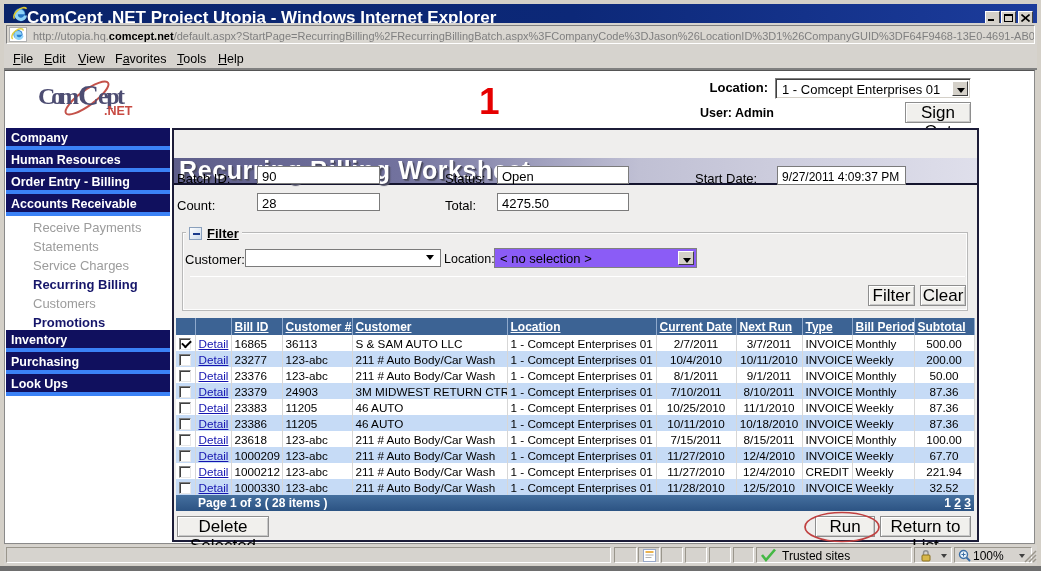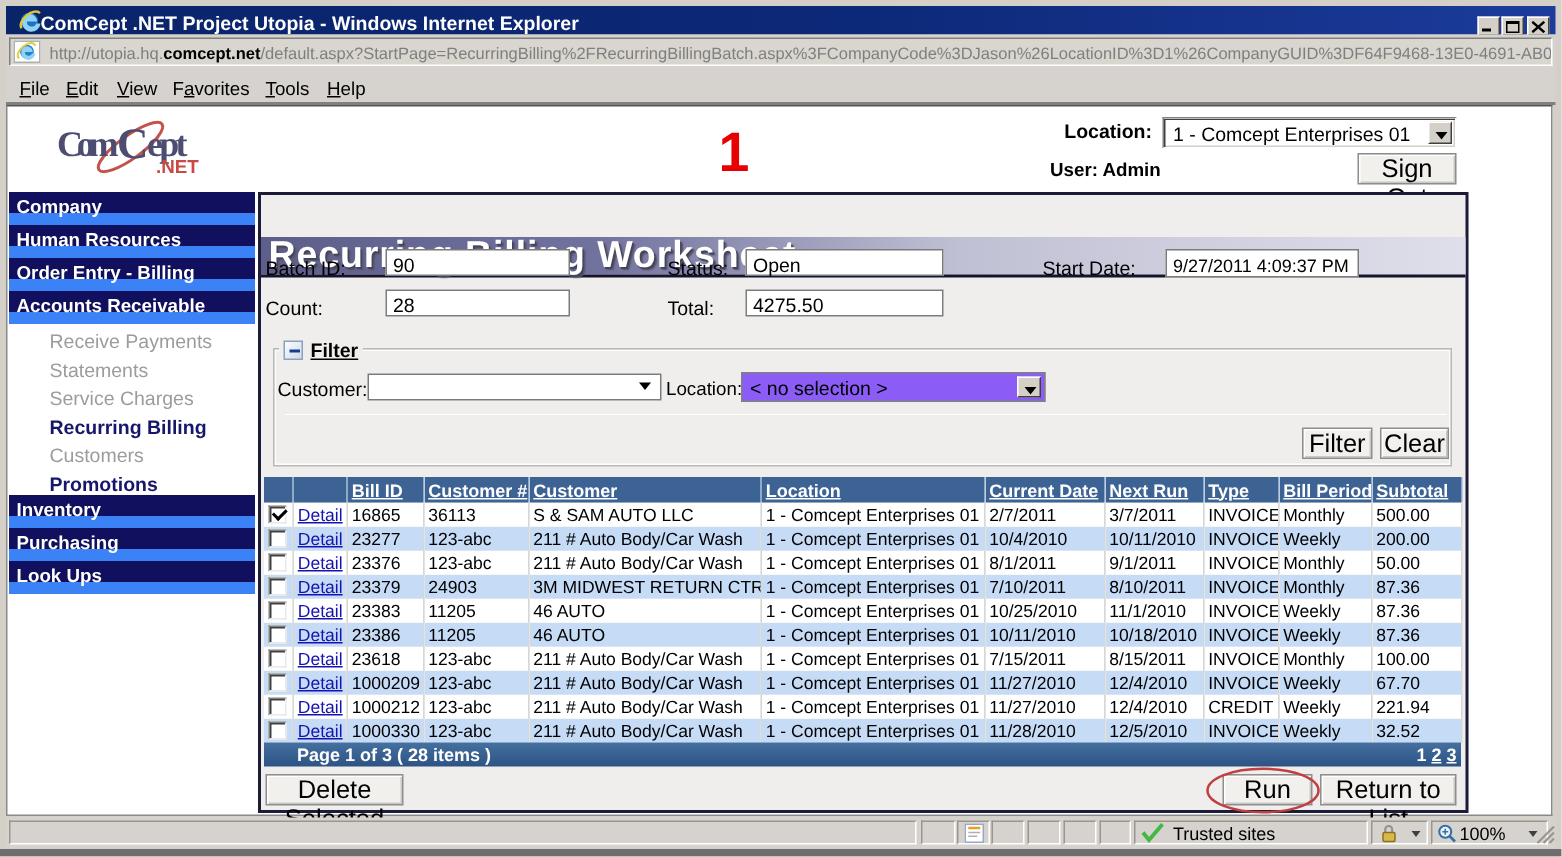--- a/index.html
+++ b/index.html
@@ -4,21 +4,21 @@
 <style>
 * { margin:0; padding:0; box-sizing:border-box; }
 html,body { width:1041px; height:571px; overflow:hidden; }
 body { position:relative; background:#d4d0c8; font-family:"Liberation Sans", sans-serif; }
 .abs { position:absolute; }
 
 
 #titlebar { left:4px; top:4px; width:1033px; height:19px;
   background:linear-gradient(90deg,#0a246a 0%,#0c2878 55%,#1c3c9c 100%);
   color:#fff; }
-#titletext { left:23px; top:4px; font-size:13px; font-weight:bold; color:#fff; letter-spacing:0; }
+#titletext { left:23px; top:4px; font-size:17px; font-weight:bold; color:#fff; letter-spacing:0; }
 .tbtn { top:7px; width:15px; height:13px; background:#d4d0c8;
   border:1px solid; border-color:#fff #404040 #404040 #fff;
   font-size:9px; text-align:center; line-height:11px; color:#000; }
 
 #addrrow { left:4px; top:23px; width:1033px; height:23px; background:#d6d3ce; }
 #addrfield { left:2px; top:2px; width:1029px; height:19px; background:#d9d6d0; overflow:hidden;
   border:1px solid; border-color:#808080 #fff #fff #808080; }
 #addricon { left:2px; top:1px; width:18px; height:15px; background:#fff; border:1px solid #b0b0b0;}
 #addrtext { left:26px; top:4px; font-size:11px; color:#7f7f7f; white-space:nowrap; }
 #addrtext b { color:#000; }
@@ -35,21 +35,21 @@
 #loclabel { left:700px; top:80px; width:68px; text-align:right; font-weight:bold; font-size:13px; }
 #locdd { left:775px; top:78px; width:196px; height:21px; background:#fff; border:1px solid; border-color:#808080 #fff #fff #808080; box-shadow:inset 1px 1px 0 #404040, inset -1px -1px 0 #d4d0c8; }
 #locdd .txt { position:absolute; left:6px; top:3px; font-size:13px; }
 .ddbtn { position:absolute; right:2px; top:2px; bottom:2px; width:16px; background:#d4d0c8; border:1px solid; border-color:#fff #404040 #404040 #fff; }
 .ddbtn:after { content:""; position:absolute; left:4px; top:6px; border:4px solid transparent; border-top:5px solid #000; }
 #userlabel { left:700px; top:106px; white-space:nowrap; font-weight:bold; font-size:12.5px; }
 .btn { background:#f1f0ed; border:1px solid #8e8e8e; box-shadow:inset 1px 1px 0 #fff, inset -1px -1px 0 #c8c8c8; font-size:17px; text-align:center; font-family:"Liberation Sans",sans-serif; color:#000; }
 #signout { left:905px; top:102px; width:66px; height:21px; line-height:19px; }
 
 
-.navhdr { left:6px; width:164px; height:22px; background:#10105e; color:#fff; font-weight:bold; font-size:12.5px; line-height:20px; padding-left:5px; border-bottom:8px solid #3b82f6; }
+.navhdr { left:6px; width:164px; height:22px; background:#10105e; color:#fff; font-weight:bold; font-size:12.5px; line-height:20px; padding-left:5px; border-bottom:4px solid #3b82f6; }
 .navsub { left:33px; white-space:nowrap; font-size:13px; color:#9c9c9c; }
 .navsub.on { color:#16166a; font-weight:bold; }
 
 
 #panel { left:172px; top:128px; width:807px; height:414px; background:#efeeed; border:2px solid #1c1c38; }
 #ptitle { width:803px; height:27px;
   background:linear-gradient(90deg,#5e5e8a 0%,#72729e 28%,#c0c0d4 58%,#dfdfeb 100%);
   border-bottom:2px solid #14142e;margin-top:28px; }
 #ptitle span { position:absolute; left:5px; top:-2px; font-size:25px; letter-spacing:0.6px; font-weight:bold; color:#fff; text-shadow:1px 1px 0 #44445c, 2px 2px 1px #55556a; }
 .flabel { font-size:13px; color:#000; }
@@ -63,21 +63,21 @@
 #minusbox:after { content:""; position:absolute; left:3px; top:5px; width:7px; height:2px; background:#1a3a8c; }
 #fsline { left:190px; top:276px; width:775px; height:1px; background:#c9c9c9; border-bottom:1px solid #fff; }
 
 
 #grid { left:176px; top:318px; width:798px; border-collapse:collapse; table-layout:fixed; font-size:11.7px; }
 #grid td, #grid th { overflow:hidden; white-space:nowrap; padding:0 3px; border-right:1px solid #d7d7d7; height:16px; vertical-align:middle; }
 #grid thead th { background:#3c6394; color:#fff; font-weight:bold; text-align:left; text-decoration:underline; border-right:1px solid #8fa9cc; height:17px; font-size:12px; }
 #grid tbody tr.alt td { background:#c6dbf6; }
 #grid tbody tr.w td { background:#fff; }
 #grid a { color:#1414b0; text-decoration:underline; }
-#grid .r { text-align:left; }
+#grid .r { text-align:center; }
 #pager { left:176px; top:495px; width:798px; height:16px; background:linear-gradient(#45709f,#2c5383); color:#fff; font-weight:bold; font-size:12px; line-height:16px; }
 #pager .pl { position:absolute; left:2px;padding-left:20px; }
 #pager .pr { position:absolute; right:3px; }
 #pager u { text-decoration:underline; }
 
 .cb { display:inline-block; width:12px; height:12px; background:#fff; border:1px solid; border-color:#808080 #e8e8e8 #e8e8e8 #808080; box-shadow:inset 1px 1px 0 #404040; position:relative; vertical-align:-2px; }
 .cb.ck:after { content:""; position:absolute; left:2px; top:1px; width:7px; height:4px; border-left:2px solid #000; border-bottom:2px solid #000; transform:rotate(-45deg); }
 
 #delsel { left:177px; top:516px; width:92px; height:21px; line-height:19px; }
 #runbtn { left:815px; top:516px; width:60px; height:21px; line-height:19px;text-align:center; }

